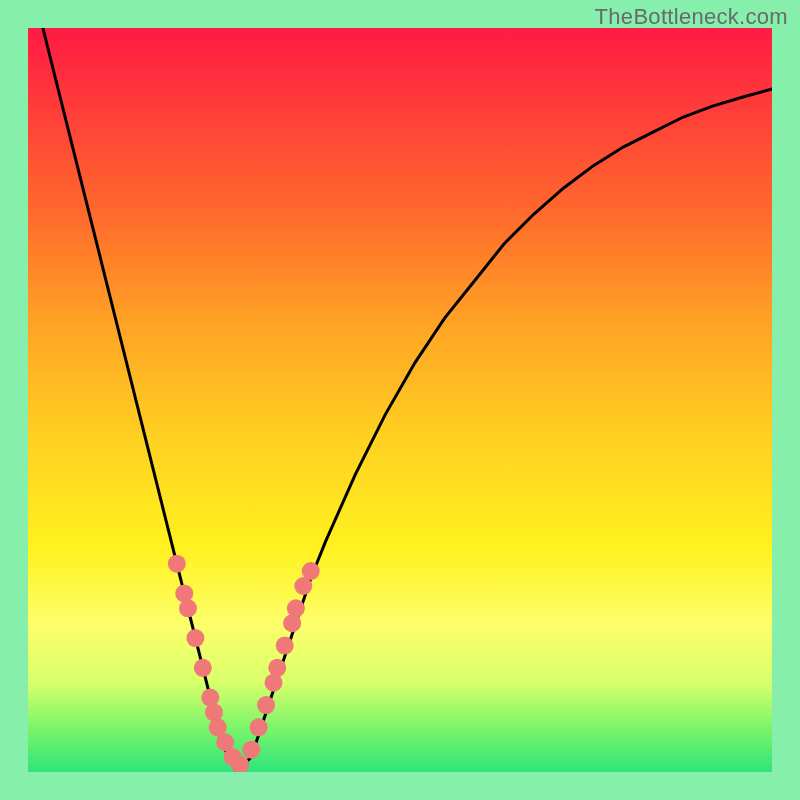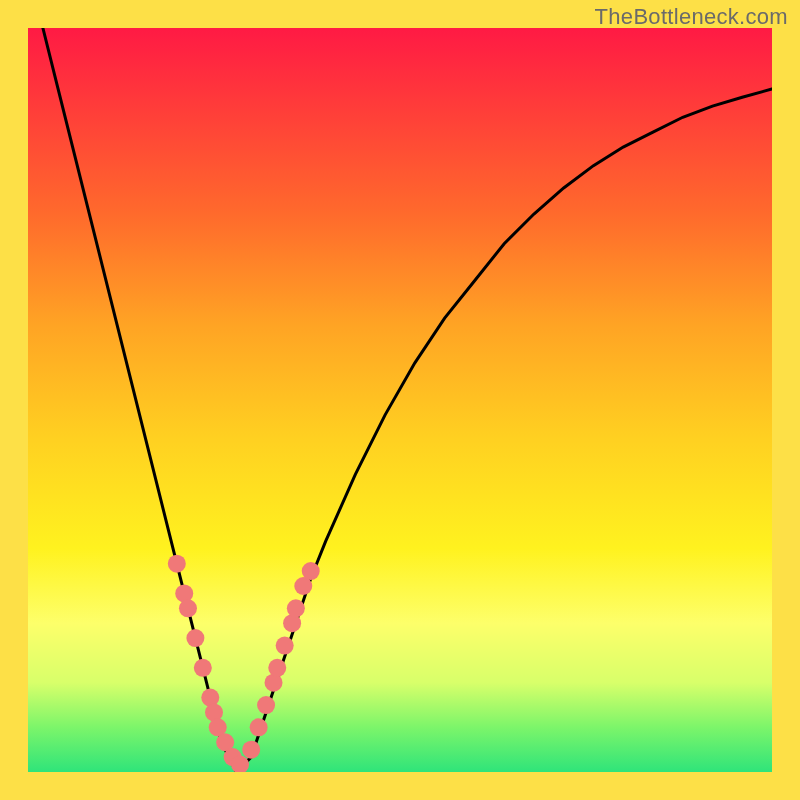--- a/index.html
+++ b/index.html
@@ -10,21 +10,21 @@
     overflow: hidden;
     background: #000;
     font-family: Arial, Helvetica, sans-serif;
   }
   .frame {
     position: absolute;
     top: 0;
     left: 0;
     width: 800px;
     height: 800px;
-    background: #fde047;
+    background: #86efac;
   }
   .plot-area {
     position: absolute;
     top: 28px;
     left: 28px;
     width: 744px;
     height: 744px;
     background: linear-gradient(to bottom,
       #ff1a44 0%,
       #ff3a3a 10%,

